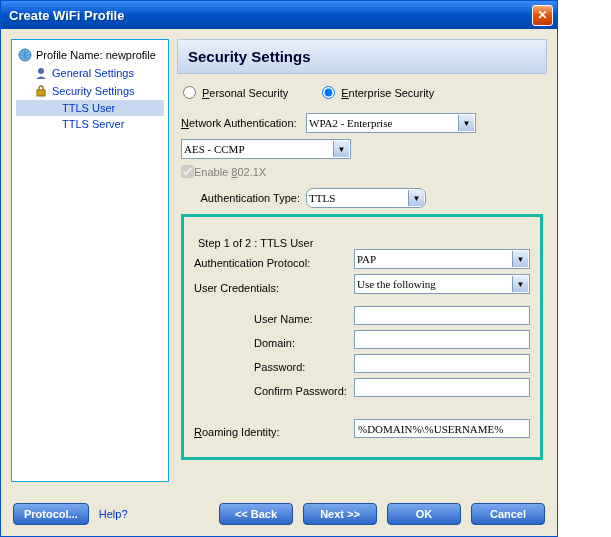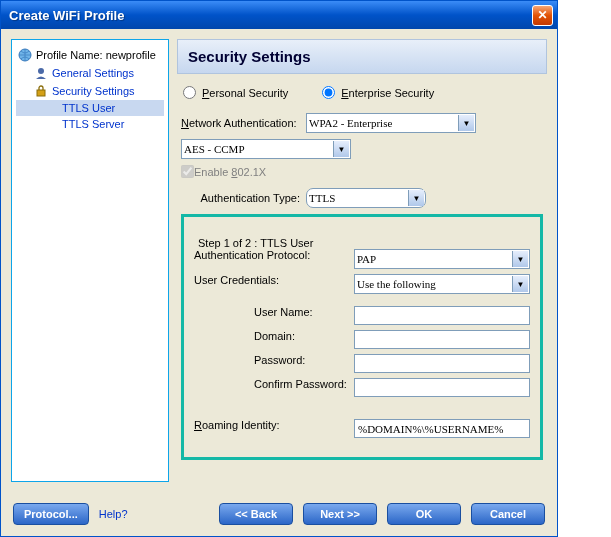--- a/index.html
+++ b/index.html
@@ -26,21 +26,21 @@
 .radio-opt input { margin-right: 2px; }
 .underline { text-decoration: underline; }
 .select { flex: 0 0 170px; height: 20px; border: 1px solid #7f9db9; background: #fff; font-size: 11px; font-family: Tahoma; padding: 1px 2px; position: relative; display: flex; align-items: center; }
 .select .arrow { position: absolute; right: 1px; top: 1px; bottom: 1px; width: 16px; background: linear-gradient(to bottom,#e6eefc,#b0c8ea); border-left: 1px solid #7f9db9; display: flex; align-items: center; justify-content: center; font-size: 8px; }
 .cbrow { display: flex; align-items: center; margin: 6px 0 10px 0; color: #808080; }
 .cbrow input { accent-color: #808080; }
 .btn-cisco { background: linear-gradient(to bottom,#679bf0,#1b5bc2); border: 1px solid #1a4fa0; color: #fff; font-weight: bold; padding: 3px 8px; border-radius: 3px; font-size: 11px; cursor: pointer; text-decoration: underline; }
 .fieldset { border: 3px solid #14b8a6; padding: 20px 10px 14px 10px; margin-top: 4px; }
 .fieldset .legend { margin-top: -18px; background: #ece9d8; display: inline-block; padding: 0 4px; }
 .fieldset .sel-wide { flex: 1; }
-.subrow { display: flex; align-items: flex-start; margin-bottom: 5px; }
+.subrow { display: flex; align-items: flex-end; margin-bottom: 5px; }
 .subrow .lbl2 { width: 160px; text-align: left; }
 .subrow.indent .lbl2 { padding-left: 60px; }
 .txtinput { flex: 0 0 176px; height: 19px; border: 1px solid #7f9db9; background: #fff; font-size: 11px; padding: 1px 3px; font-family: Tahoma; }
 .footer { height: 44px; display: flex; align-items: center; padding: 0 12px; gap: 10px; }
 .footer .spacer { flex: 1; }
 .foot-btn { background: linear-gradient(to bottom,#7aa9ee,#2b66c7); border: 1px solid #1a4fa0; color: #fff; font-weight: bold; padding: 4px 10px; border-radius: 4px; font-size: 11px; cursor: pointer; min-width: 74px; text-align: center; }
 .help-link { color: #0033cc; cursor: pointer; }
 .subrow-gap { margin-top: 12px; }
 .subrow-gap2 { margin-top: 22px; }
 </style>

